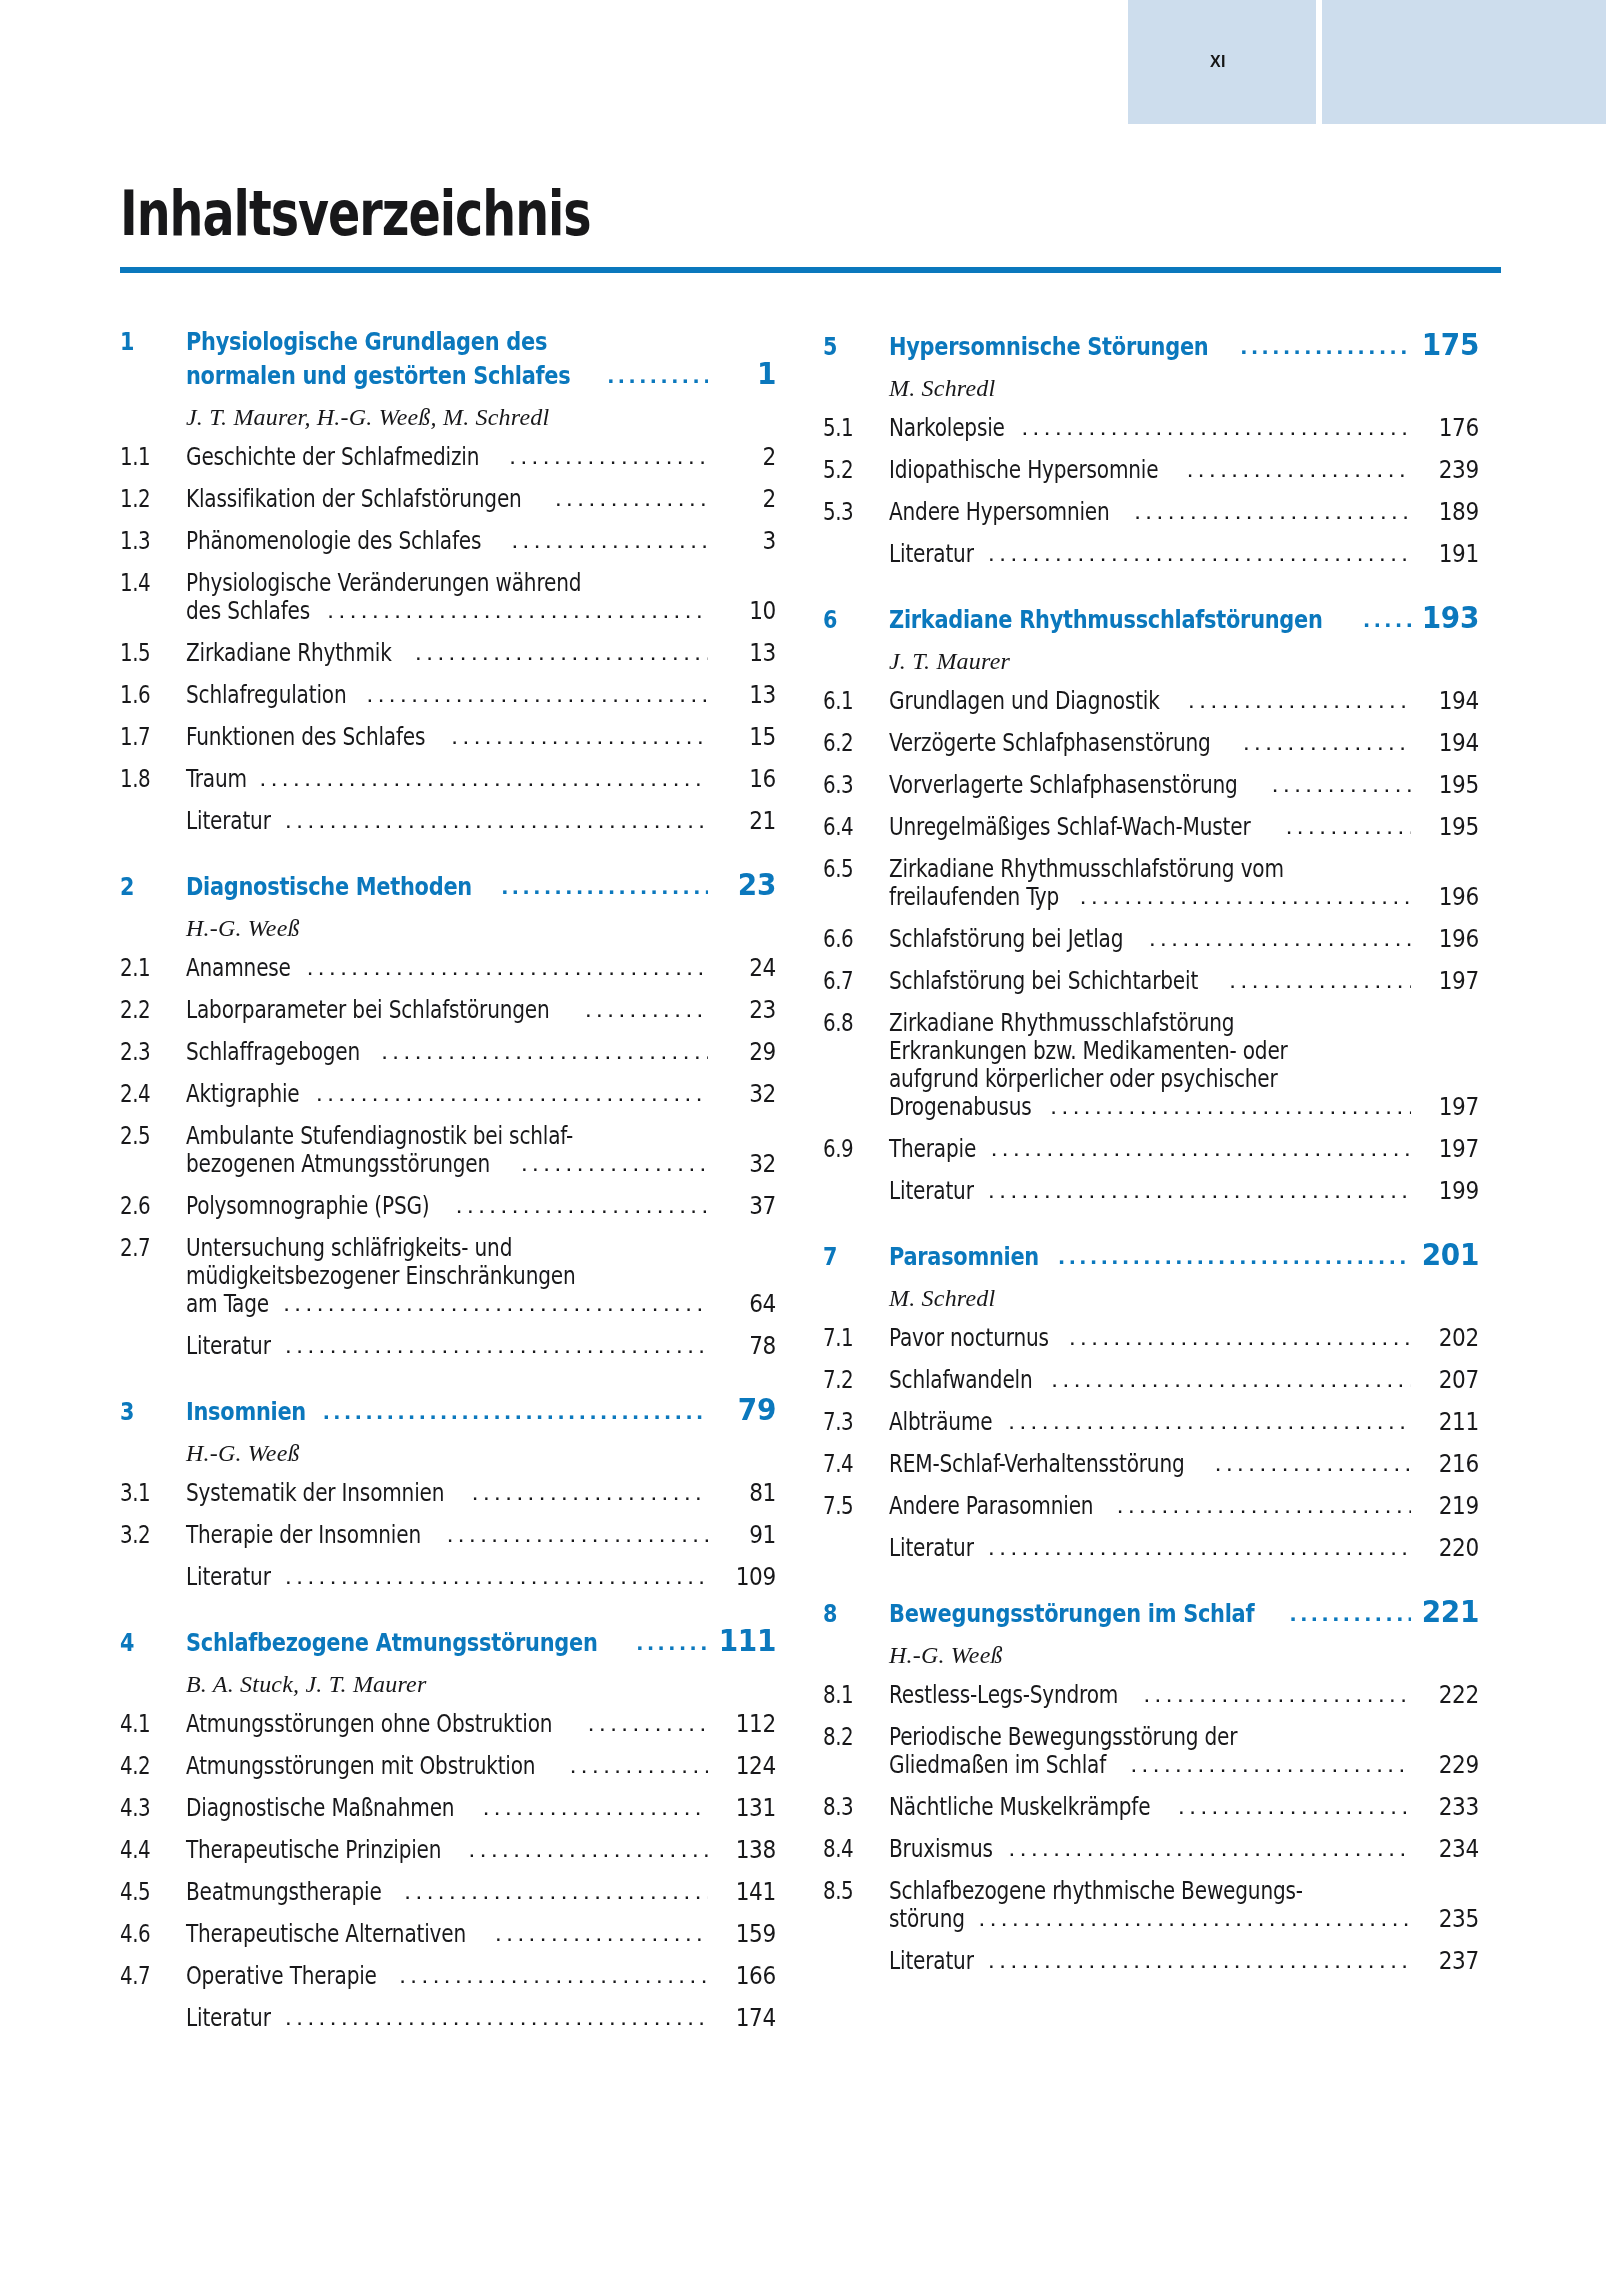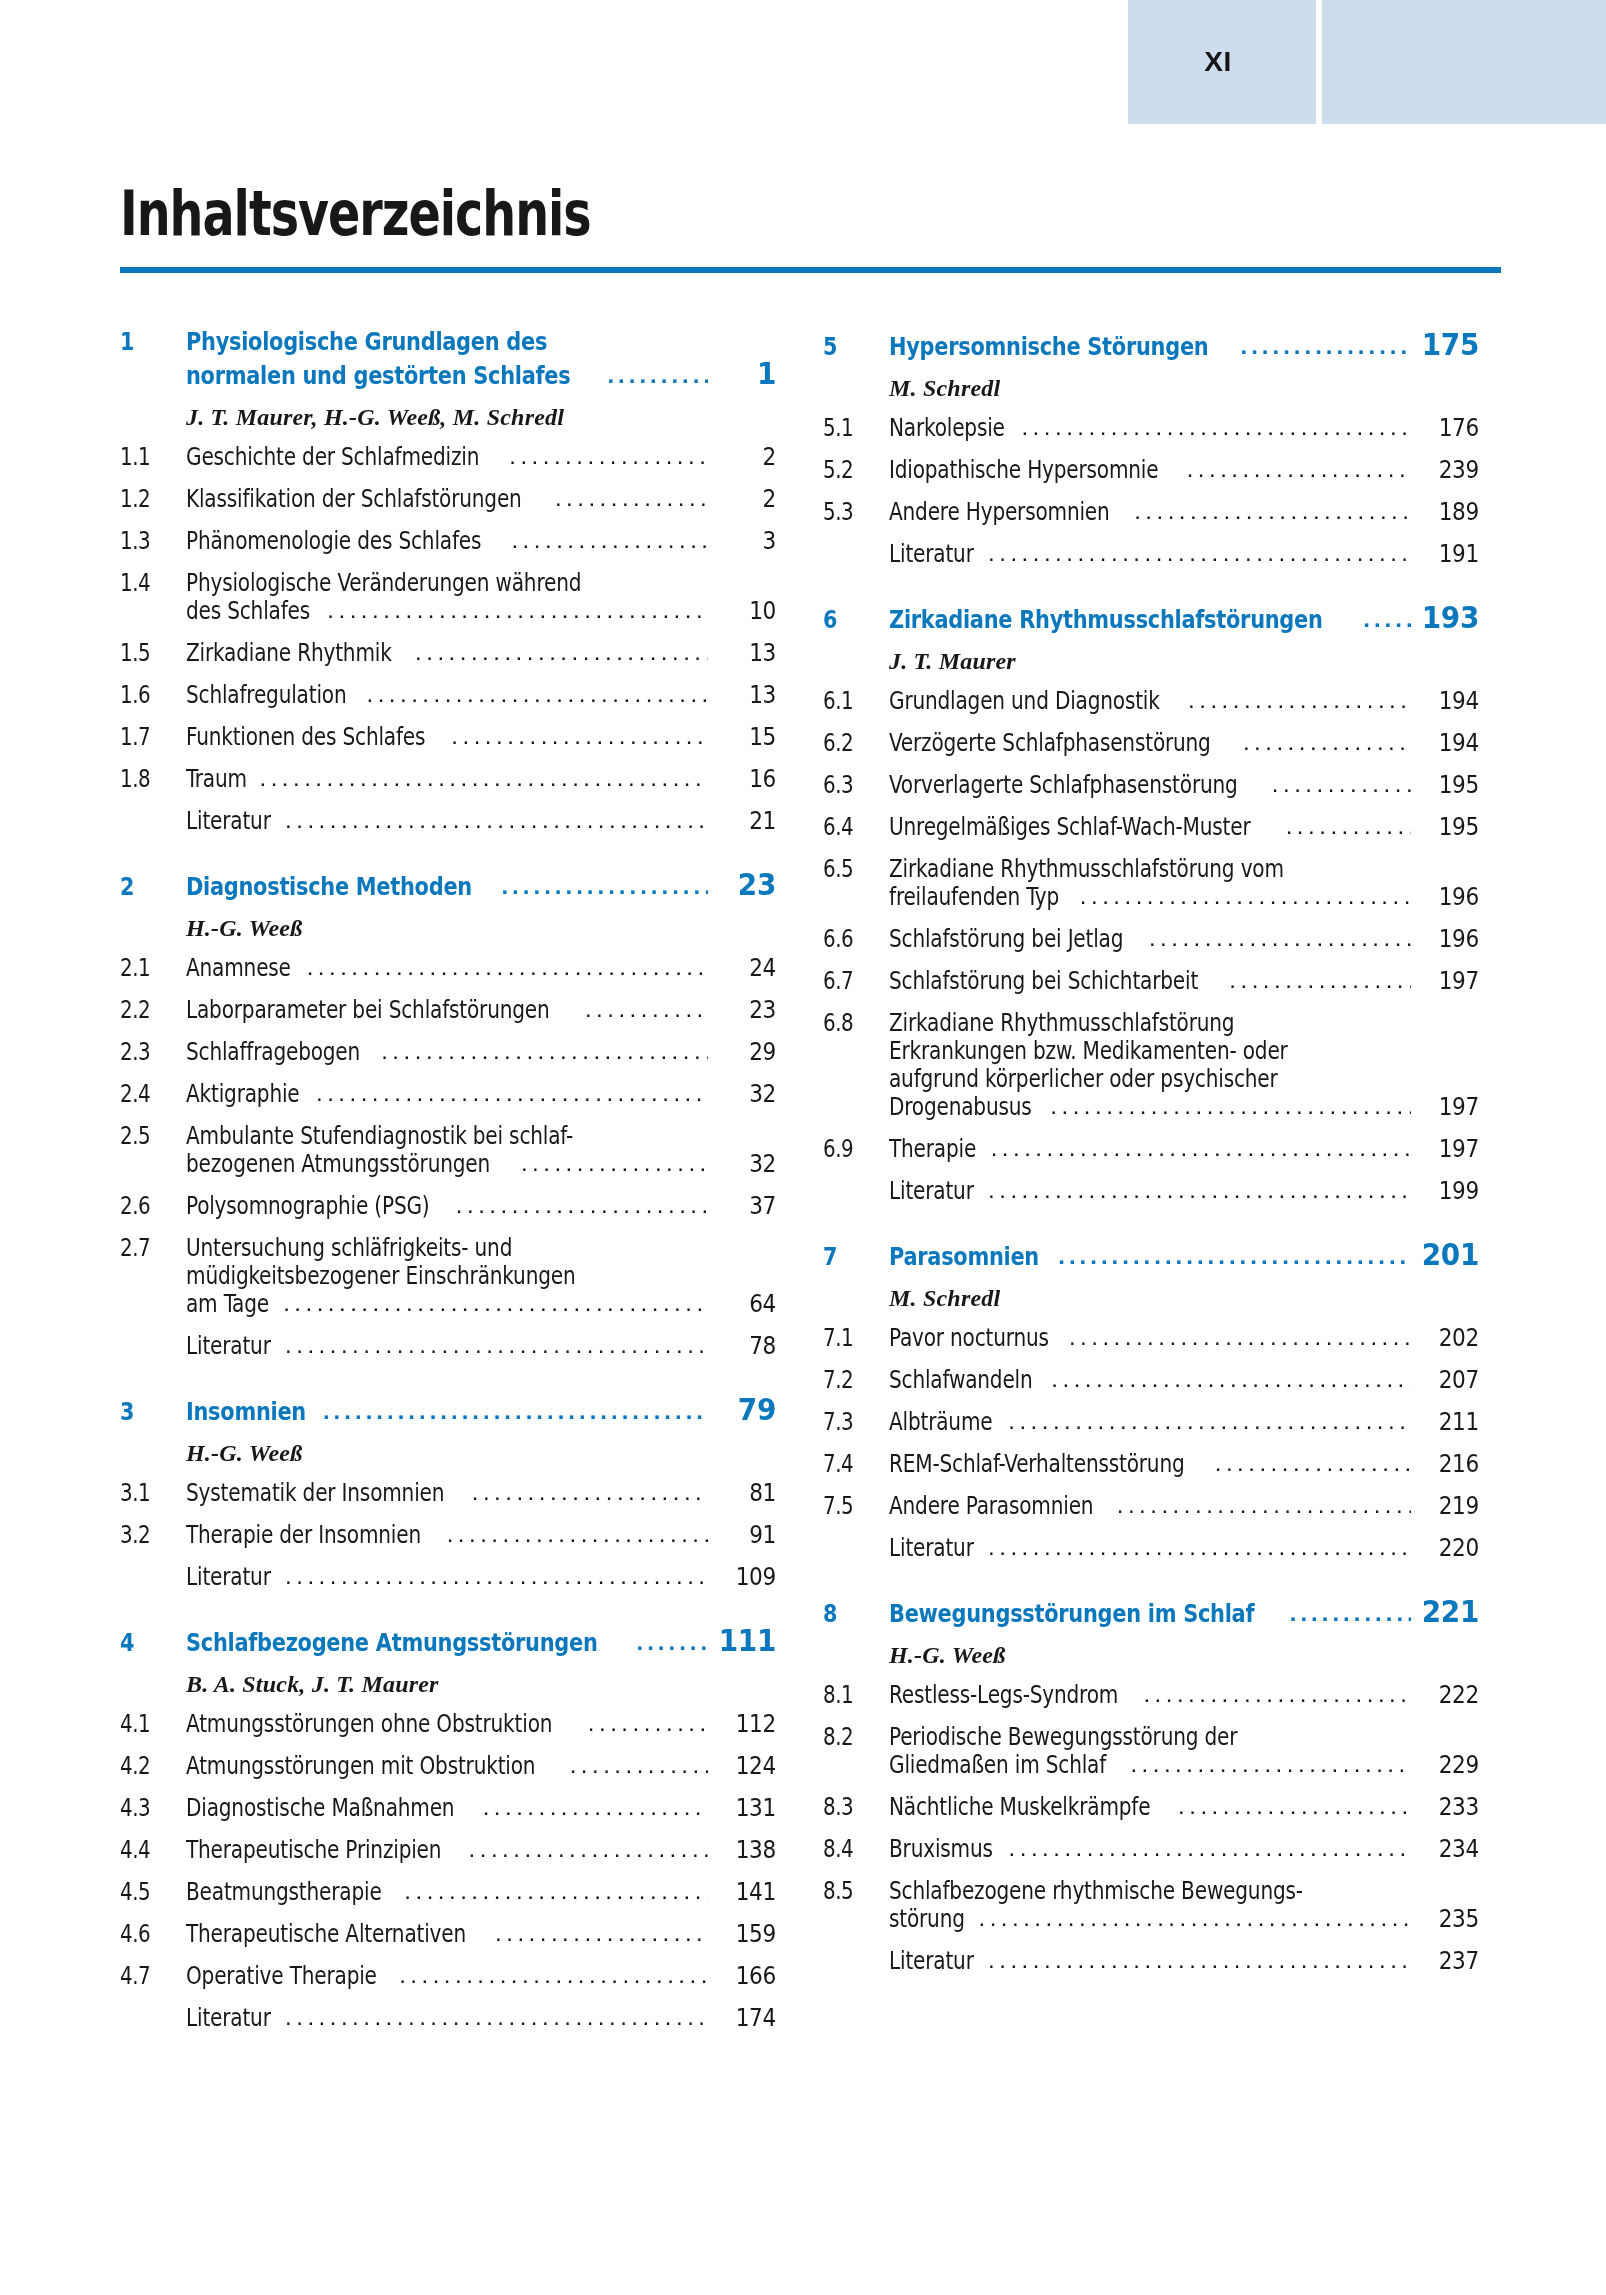--- a/index.html
+++ b/index.html
@@ -33,21 +33,21 @@
   .header-block.right-block { left: 1322px; width: 284px; }
   .folio {
     position: absolute;
     top: 0;
     left: 1128px;
     width: 180px;
     height: 124px;
     display: flex;
     align-items: center;
     justify-content: center;
-    font-size: 28px;
+    font-size: 16px;
     font-weight: 700;
     letter-spacing: 0.4px;
     color: #161616;
     font-family: "Liberation Sans", sans-serif;
   }
 
   
   .page-title {
     position: absolute;
     left: 120px;
@@ -159,21 +159,20 @@
 
   
   .authors {
     font-family: "Liberation Serif", "DejaVu Serif", serif;
     font-style: italic;
     font-size: 24px;
     color: #18181a;
     margin-left: 66px;
     letter-spacing: 0.2px;
     line-height: 1.0;
-    font-weight: bold;
   }
 
   
   .row { margin-top: 18px; }
   .row.first { margin-top: 0; }
   .row.cont  { margin-top: 4px; }
   .authors   { margin-top: 16px; margin-bottom: 0; }
   .after-authors { margin-top: 16px; }
 </style>
 </head>

